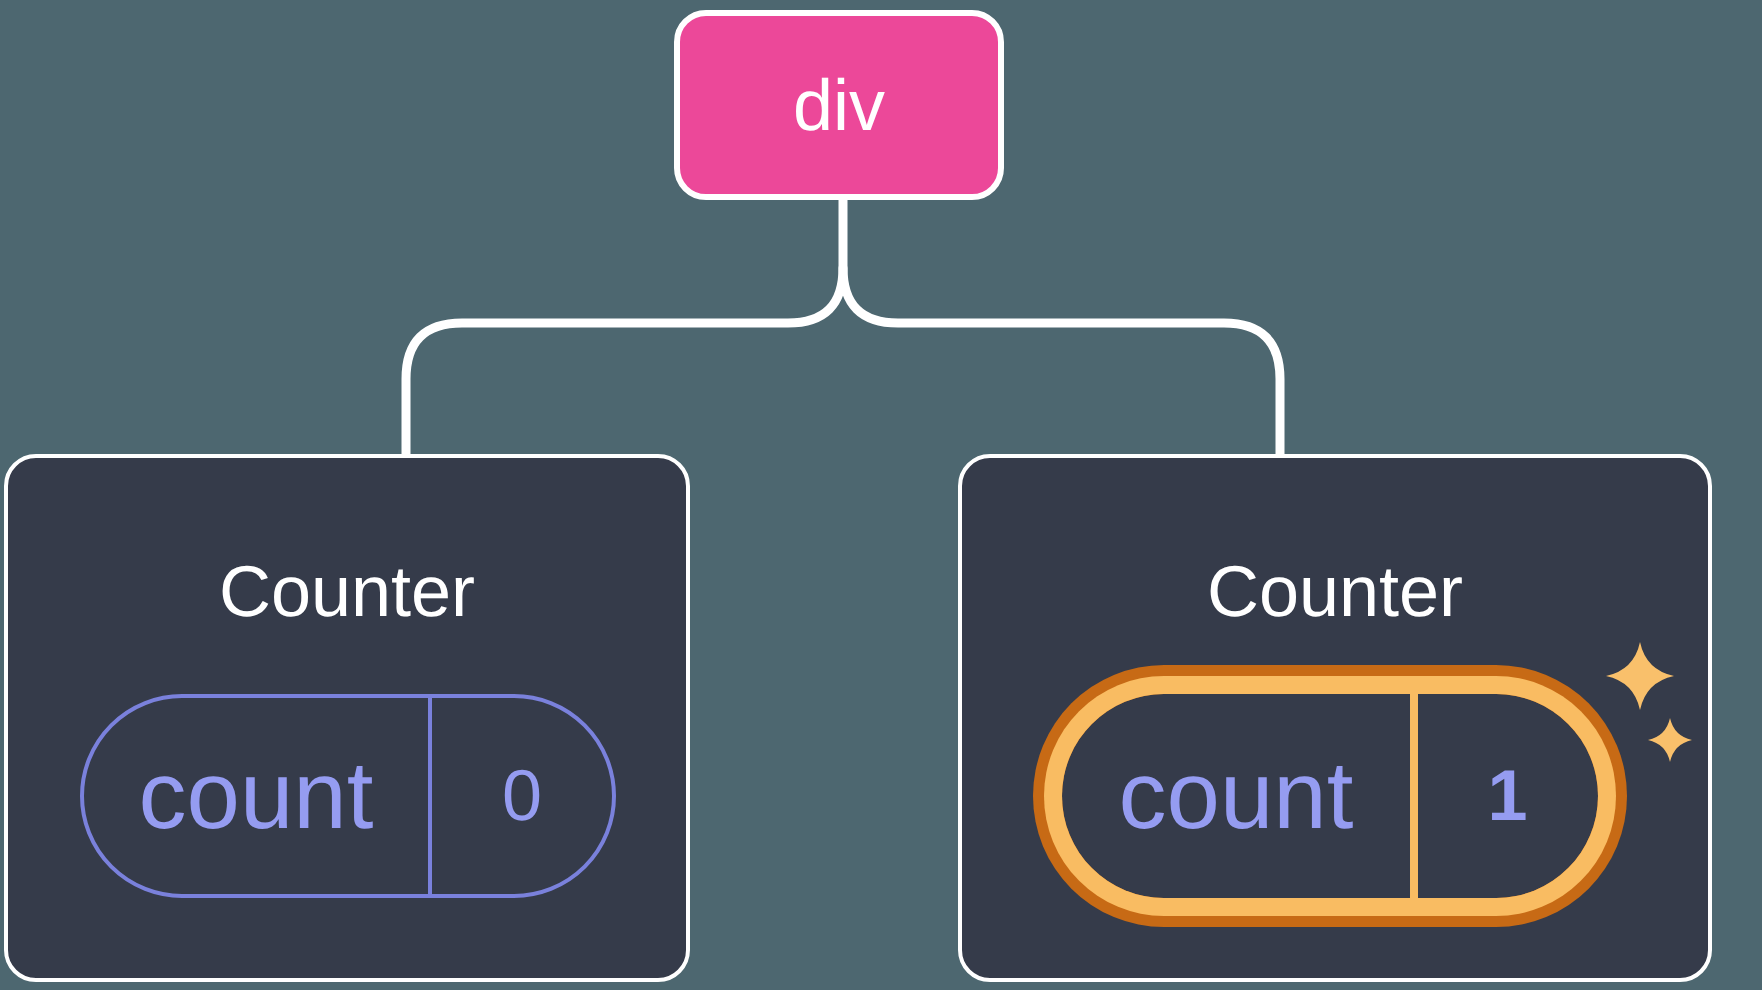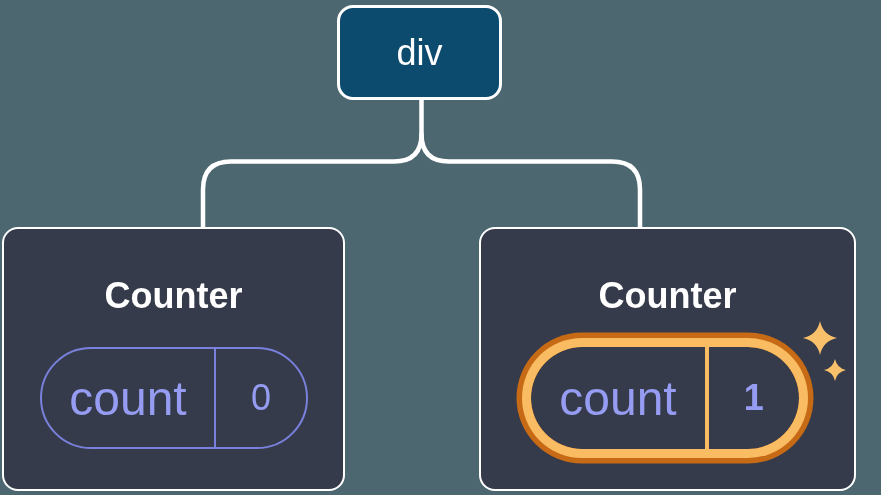--- a/index.html
+++ b/index.html
@@ -21,21 +21,21 @@
   .connector-svg path {
     fill: none;
     stroke: #FFFFFF;
     stroke-width: 4.5;
     stroke-linecap: round;
   }
   .root-node {
     position: absolute;
     left: 337px; top: 5px;
     width: 165px; height: 95px;
-    background: #0c4a6e;
+    background: #ec4899;
     border: 3px solid #FFFFFF;
     border-radius: 16px;
     display: flex; align-items: center; justify-content: center;
     color: #FFFFFF;
     font-size: 36px;
   }
   .card {
     position: absolute;
     top: 227px;
     height: 264px;
@@ -45,21 +45,21 @@
   }
   .card-left  { left: 2px;   width: 343px; }
   .card-right { left: 479px; width: 377px; }
   .card-title {
     position: absolute;
     left: 0; right: 0; top: 47px;
     text-align: center;
     color: #FFFFFF;
     font-size: 36px;
     line-height: 40px;
-    font-weight: 700;
+    font-weight: 400;
   }
   .pill {
     position: absolute;
     top: 118px;
     width: 268px; height: 102px;
     border-radius: 51px;
     display: flex;
     align-items: stretch;
     overflow: hidden;
   }

